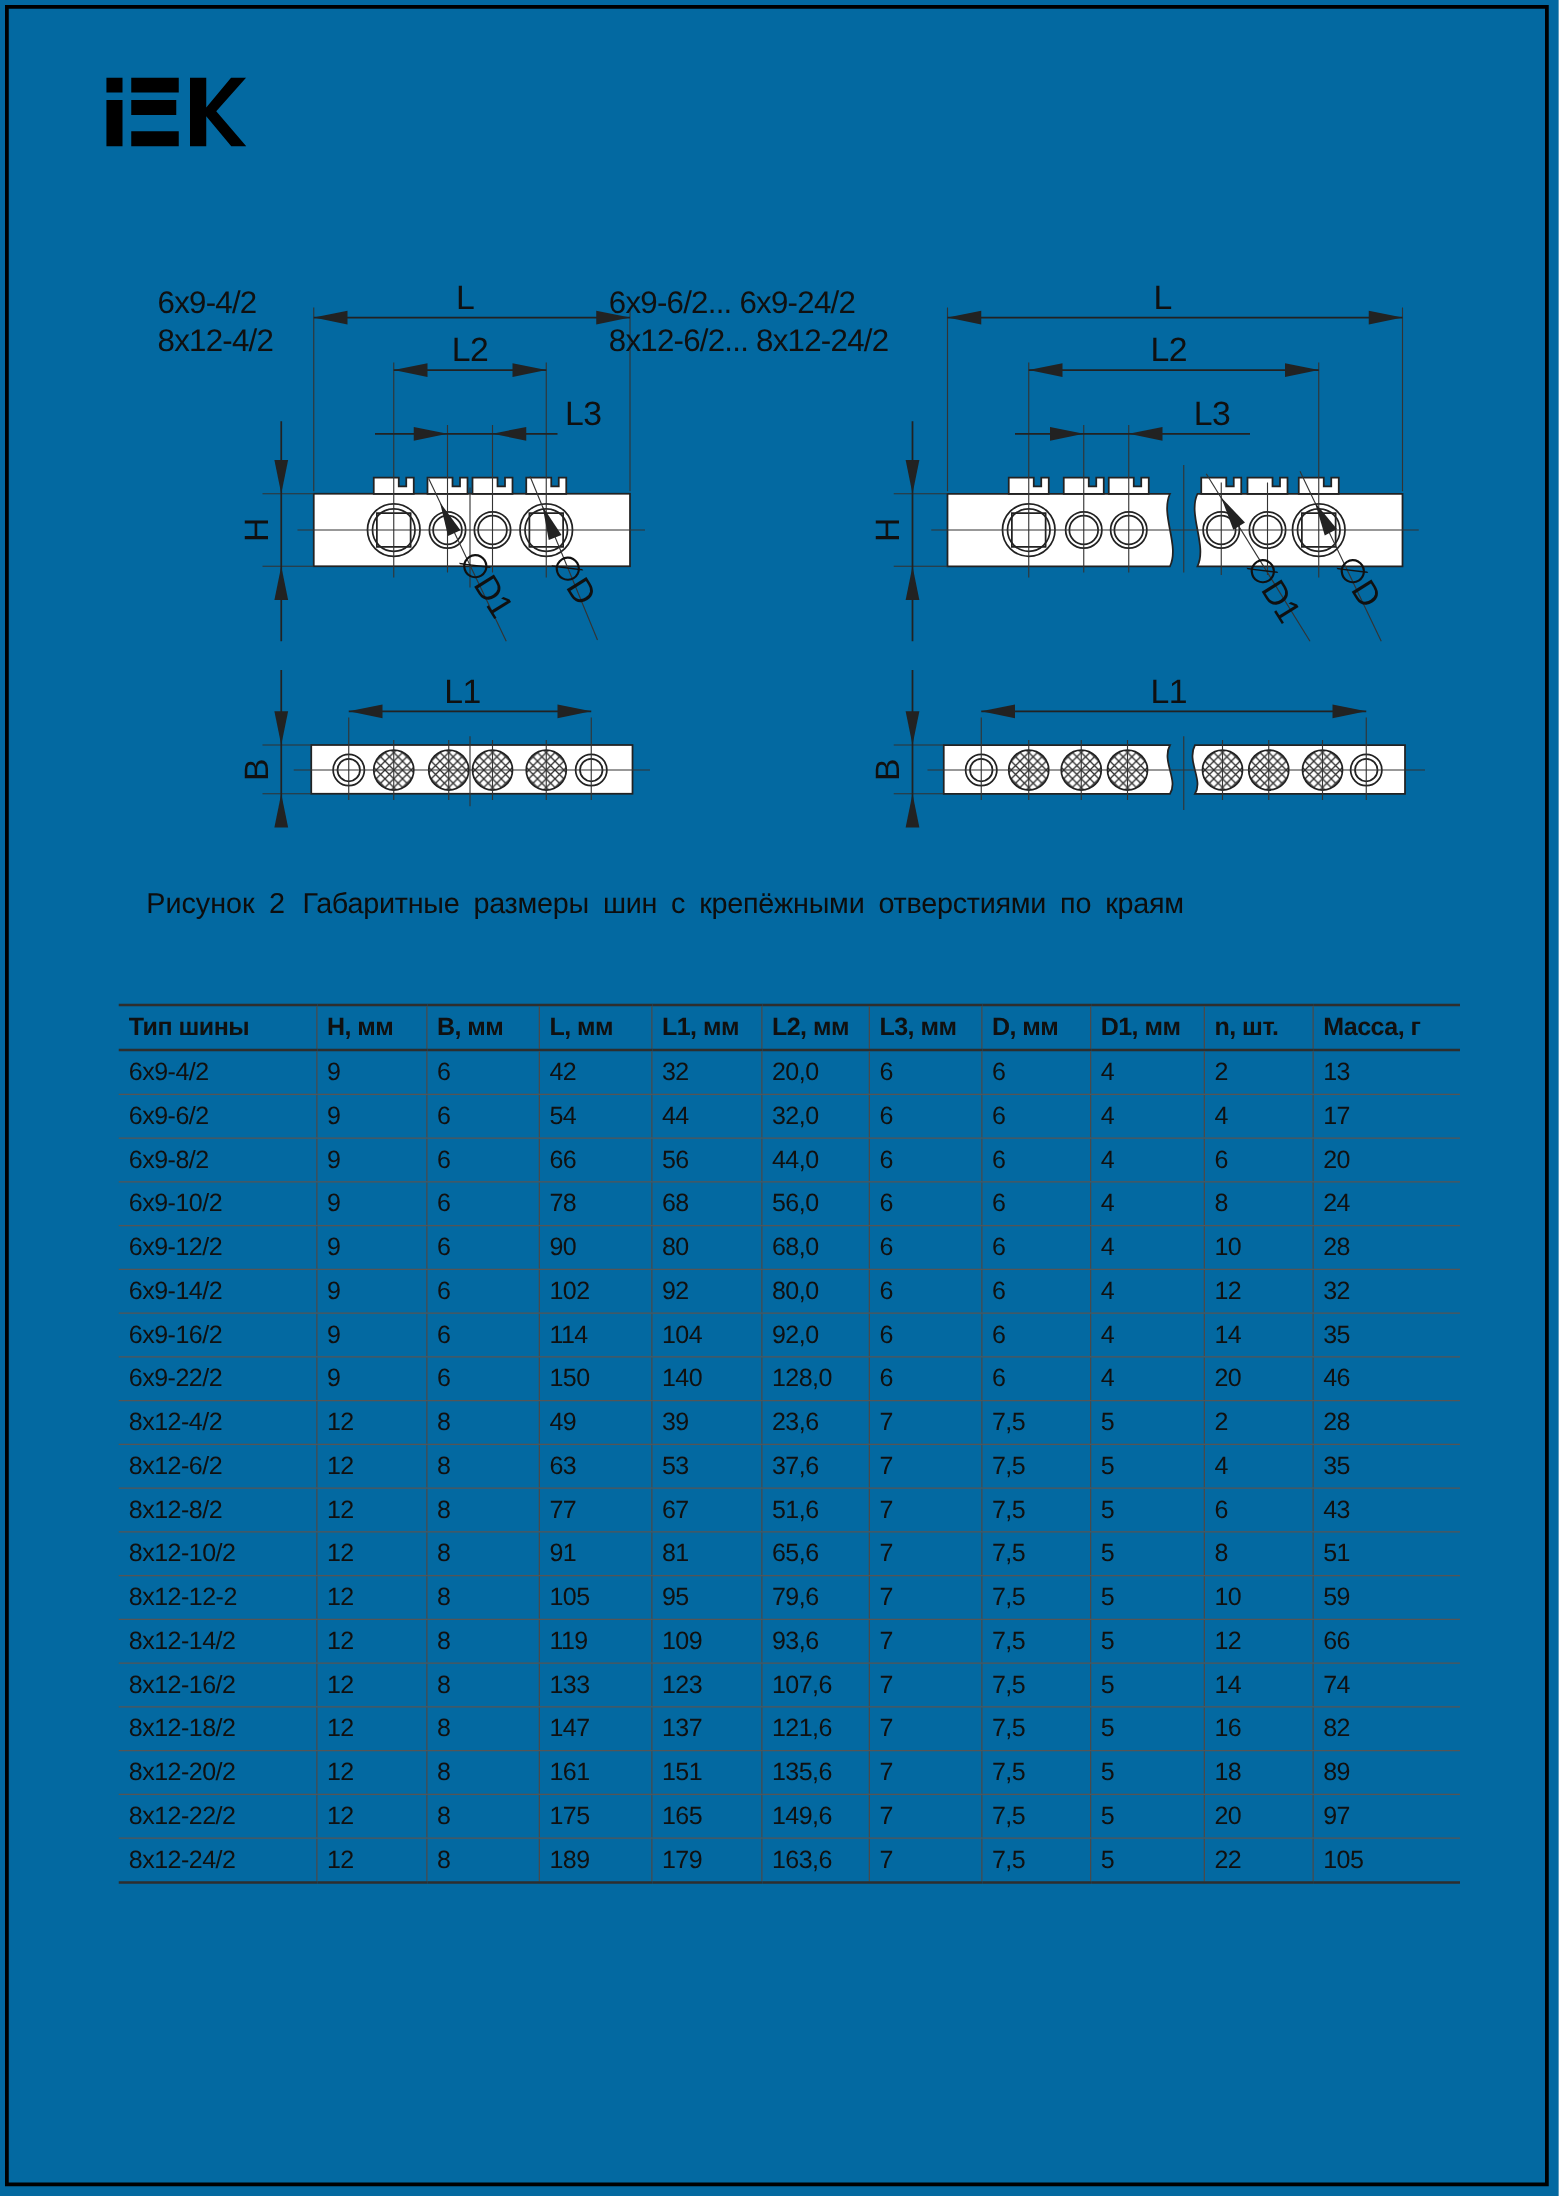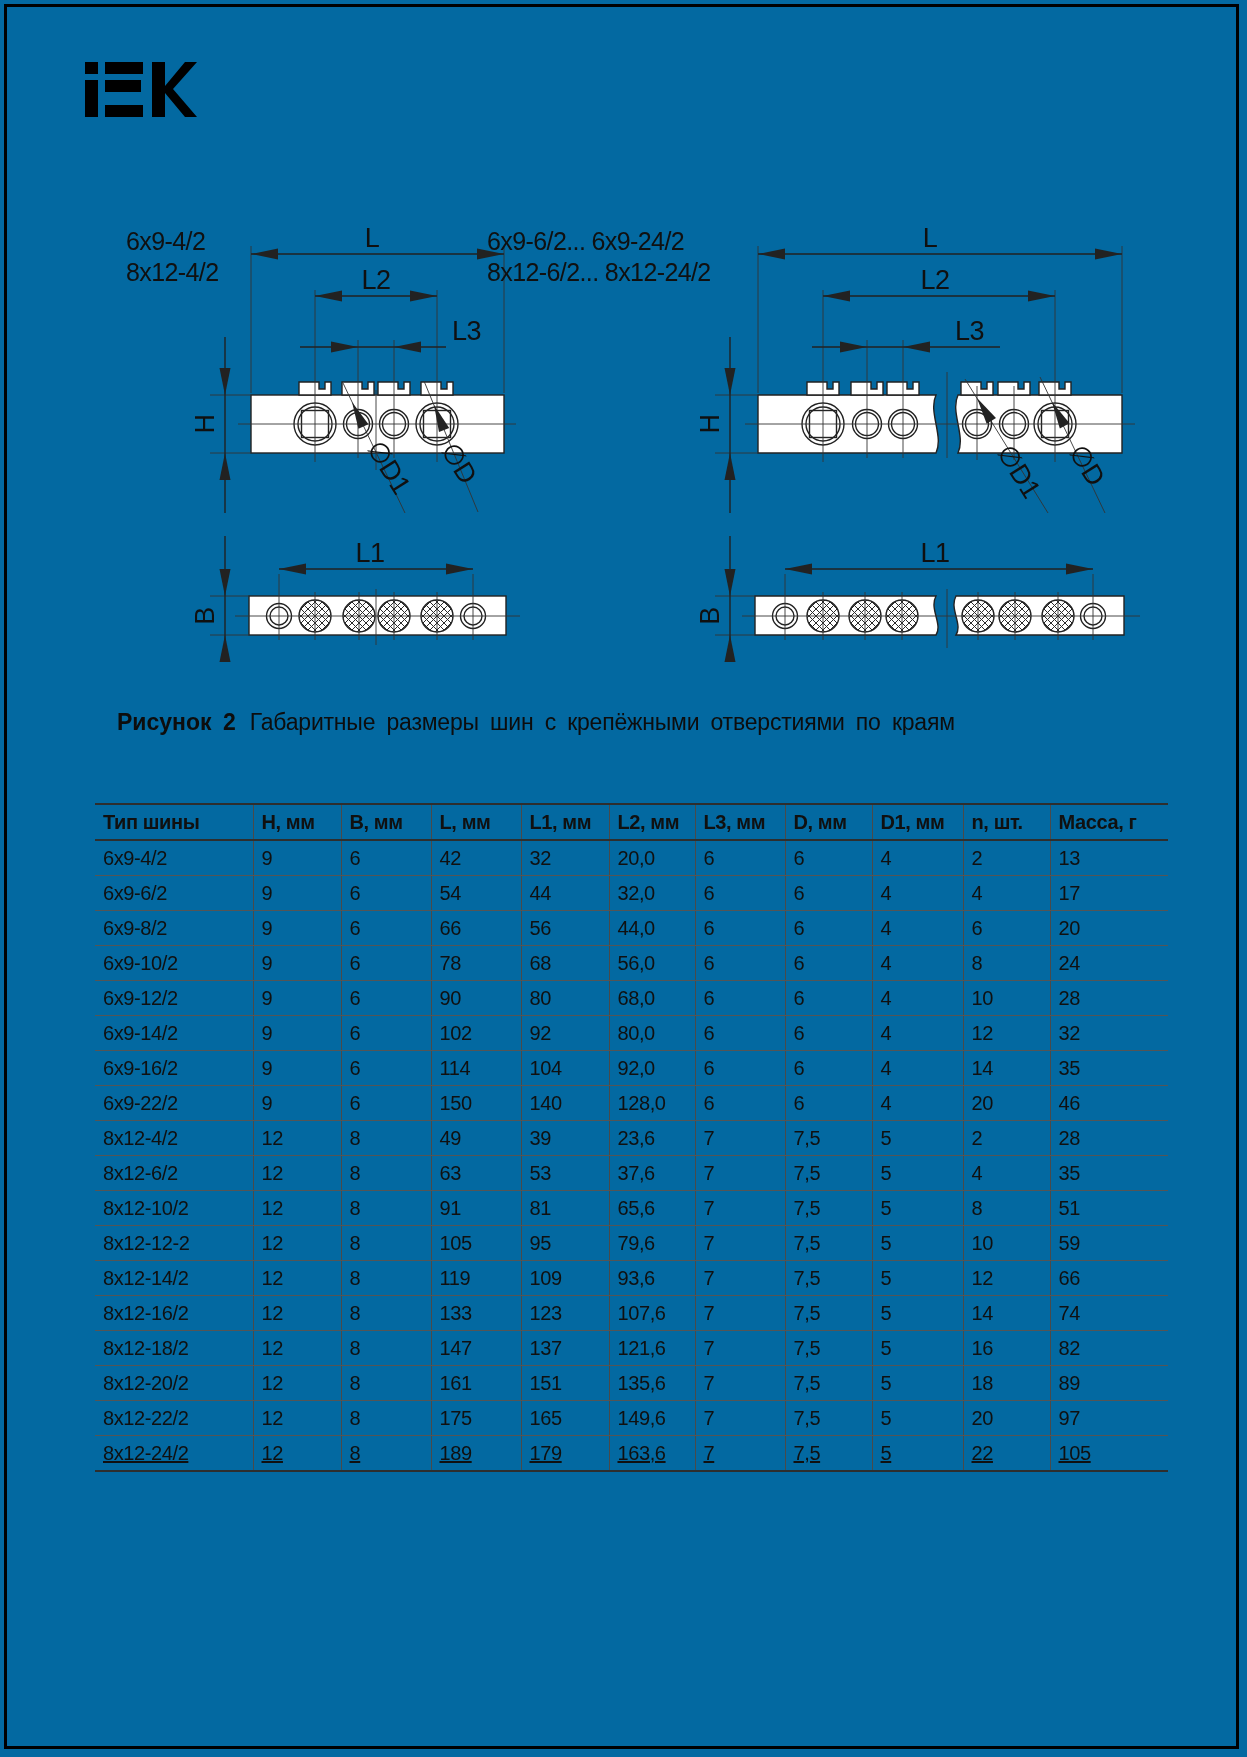--- a/index.html
+++ b/index.html
@@ -7,33 +7,33 @@
   .page-frame{position:absolute;left:4px;top:4px;width:1235px;height:1745px;border:3px solid #000;box-sizing:border-box;pointer-events:none;}
   .logo{position:absolute;left:85px;top:62px;}
   .figure-svg{position:absolute;left:0;top:195px;}
   .ln{stroke:#222;stroke-width:1.4;fill:none;}
   .thin{stroke:#333;stroke-width:0.9;fill:none;}
   .wfill{fill:#fff;stroke:#222;stroke-width:1.4;}
   .arr{fill:#222;stroke:none;}
   .dimtxt{font-family:"Liberation Sans",sans-serif;font-size:27px;fill:#101010;letter-spacing:-0.5px;}
   .vartxt{font-family:"Liberation Sans",sans-serif;font-size:25px;fill:#101010;letter-spacing:-0.6px;}
   .caption{position:absolute;left:117px;top:709px;font-size:23px;letter-spacing:-0.2px;word-spacing:5px;white-space:nowrap;color:#0d0d0d;}
-  .caption .cap-label{font-weight:bold;margin-right:14px;letter-spacing:0;}
+  .caption .cap-label{font-weight:normal;margin-right:14px;letter-spacing:0;}
   .spec-table{position:absolute;left:95px;top:803px;width:1073px;border-collapse:collapse;table-layout:fixed;}
   .spec-table th,.spec-table td{
     font-family:"Liberation Sans",sans-serif;font-size:20px;font-weight:normal;
     text-align:left;vertical-align:middle;padding:5px 8px;line-height:24px;
     letter-spacing:-0.4px;color:#101010;
     border-left:1.5px solid #4a4a4a;border-top:1.4px solid #555;
     overflow:hidden;white-space:nowrap;
   }
   .spec-table th{border-top:2.2px solid #2e2e2e;border-bottom:2.2px solid #2e2e2e;font-weight:bold;}
   .spec-table th:first-child,.spec-table td:first-child{border-left:none;}
   .spec-table tbody tr td{border-top:none;border-bottom:1.4px solid #555;}
-  .spec-table tbody tr:last-child td{border-bottom:2.2px solid #2e2e2e;text-decoration:underline;}
+  .spec-table tbody tr:last-child td{border-bottom:2.2px solid #2e2e2e;}
 </style>
 </head>
 <body>
 
 <div class="page">
   <div class="page-frame"></div>
 
   <svg class="logo" width="112" height="56" viewBox="0 0 112 56" aria-label="IEK">
     <g fill="#000">
       <rect x="0" y="0" width="13" height="12"></rect>
@@ -437,20 +437,33 @@
           <td>63</td>
           <td>53</td>
           <td>37,6</td>
           <td>7</td>
           <td>7,5</td>
           <td>5</td>
           <td>4</td>
           <td>35</td>
         </tr>
         <tr>
+          <td>8x12-8/2</td>
+          <td>12</td>
+          <td>8</td>
+          <td>77</td>
+          <td>67</td>
+          <td>51,6</td>
+          <td>7</td>
+          <td>7,5</td>
+          <td>5</td>
+          <td>6</td>
+          <td>43</td>
+        </tr>
+        <tr>
           <td>8x12-10/2</td>
           <td>12</td>
           <td>8</td>
           <td>91</td>
           <td>81</td>
           <td>65,6</td>
           <td>7</td>
           <td>7,5</td>
           <td>5</td>
           <td>8</td>

